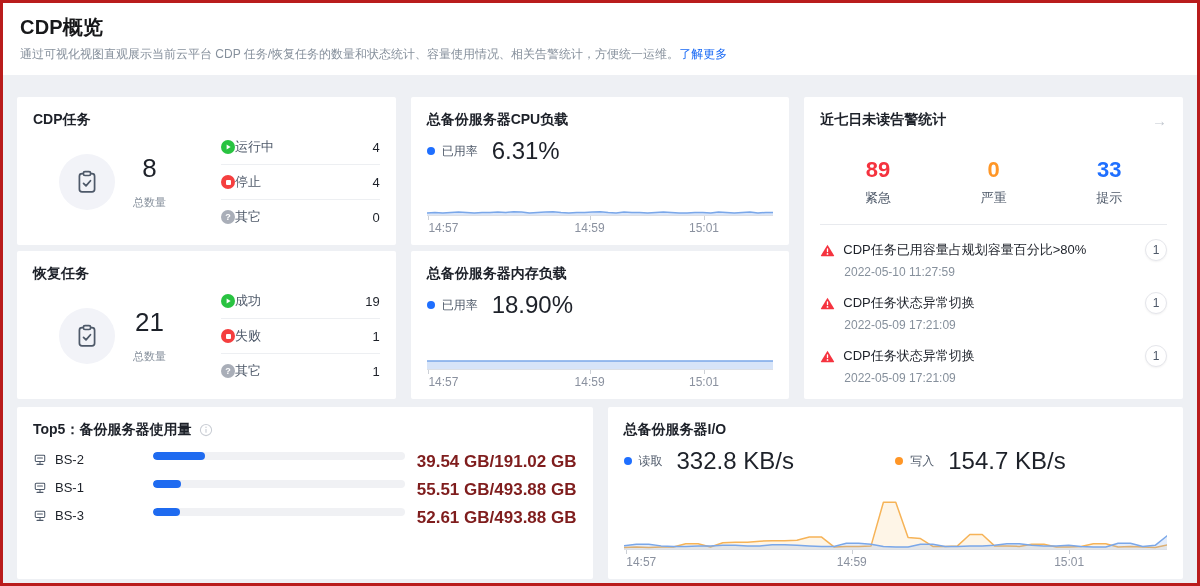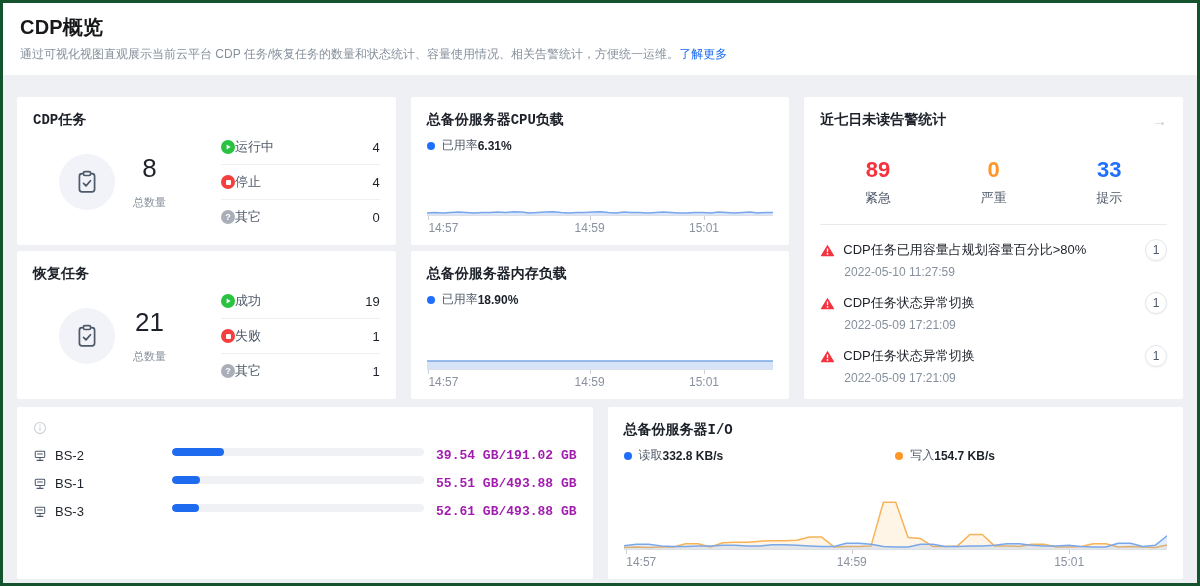--- a/index.html
+++ b/index.html
@@ -1,34 +1,34 @@
 <!DOCTYPE html>
 <html><head>
 <meta charset="utf-8">
 <style>
   * { margin:0; padding:0; box-sizing:border-box; }
   html,body { width:1200px; height:586px; }
   body { font-family:"Liberation Sans","DejaVu Sans",sans-serif; background:#e3e5e8; }
-  .frame { width:1200px; height:586px; border:3px solid #14532d; background:#eef0f4; display:flex; flex-direction:column; overflow:hidden; }
+  .frame { width:1200px; height:586px; border:3px solid #b91c1c; background:#eef0f4; display:flex; flex-direction:column; overflow:hidden; }
 
   
   .page-header { background:#fff; padding:11px 17px 12px; }
   .page-title { font-size:20px; font-weight:700; color:#17181a; letter-spacing:.2px; }
   .page-sub { margin-top:5px; font-size:12px; color:#86909c; }
   .page-sub a { color:#1869f5; text-decoration:none; cursor:pointer; }
 
   
   .main { flex:1; padding:22px 14px 14px; }
   .top-grid { display:grid; grid-template-columns:1fr 1fr 1fr; grid-template-rows:148px 148px; gap:6px 15px; }
   .c1r1{grid-column:1;grid-row:1} .c2r1{grid-column:2;grid-row:1} .c3{grid-column:3;grid-row:1/3}
   .c1r2{grid-column:1;grid-row:2} .c2r2{grid-column:2;grid-row:2}
   .bottom-grid { margin-top:8px; display:grid; grid-template-columns:1fr 1fr; gap:15px; height:172px; }
 
   .card { background:#fff; border-radius:2px; padding:14px 16px 10px; overflow:hidden; display:flex; flex-direction:column; }
-  .card-title { font-size:14px; font-weight:700; color:#1d2129;font-family:Liberation Mono, monospace; }
+  .card-title { font-size:14px; font-weight:700; color:#1d2129; }
   .card-title-row { display:flex; align-items:center; justify-content:space-between; }
   .card-title-row.left { justify-content:flex-start; gap:8px; }
 
   
   .task-body { display:flex; align-items:center; flex:1; padding-left:26px; }
   .task-left { display:flex; align-items:center; gap:18px; min-width:140px; }
   .task-icon-circle { width:56px; height:56px; border-radius:50%; background:#f2f3f8; display:flex; align-items:center; justify-content:center; }
   .task-total { text-align:center; }
   .task-total-num { font-size:26px; font-weight:500; color:#1d2129; line-height:1.15; }
   .task-total-label { font-size:11px; color:#86909c; margin-top:12px;font-family:Liberation Mono, monospace; }
@@ -44,21 +44,21 @@
   .st-sq { width:5px; height:5px; background:#fff; border-radius:1px; }
   .st-q { color:#fff; font-size:9px; font-weight:700; line-height:1; }
 
   
   .legend-row { display:flex; align-items:center; margin-top:8px; }
   .legend-group { display:flex; align-items:center; flex:0 0 50%; }
   .dot { width:8px; height:8px; border-radius:50%; flex:none; }
   .dot-blue { background:#1f6fff; }
   .dot-orange { background:#ff9626; }
   .legend-label { font-size:12px; color:#4e5969; margin-left:7px;text-align:center; }
-  .legend-value { font-size:12px; font-weight:700; color:#1d2129; }
+  .legend-value { font-size:24px; font-weight:400; color:#1d2129; margin-left:14px; }
   .chart { margin-top:auto; }
   .chart-plot { height:42px; position:relative; }
   .io-card .chart-plot { height:52px; }
   .chart-axis { position:relative; height:20px; border-top:1px solid #dde0e6; }
   .tick-mark { position:absolute; top:0; width:1px; height:4px; background:#ccd0d6; }
   .tick-label { position:absolute; top:5px; font-size:12px; color:#8a919f; white-space:nowrap; }
 
   
   .alerts-card { padding-bottom:14px; }
   .arrow-icon { color:#c2c7cf; font-size:15px; cursor:pointer; line-height:1; }
@@ -74,21 +74,21 @@
   .alert-item-title { flex:1; font-size:13px; color:#1d2129; white-space:nowrap; overflow:hidden; text-overflow:ellipsis; }
   .badge { flex:none; width:22px; height:22px; border-radius:50%; border:1px solid #e5e6eb; background:#fff; box-shadow:0 1px 2px rgba(0,0,0,.05); display:flex; align-items:center; justify-content:center; font-size:12px; color:#4e5969; }
   .alert-item-time { font-size:12px; color:#86909c; margin:4px 0 0 24px; }
 
   
   .t5-list { list-style:none; margin-top:13px; }
   .t5-row { display:flex; align-items:flex-start; height:28px; }
   .t5-name { display:flex; align-items:center; gap:8px; width:162px; font-size:13px; color:#1d2129; }
   .t5-track { width:252px; height:8px; border-radius:4px; background:#f0f1f4; overflow:hidden; flex:none; }
   .t5-fill { display:block; height:100%; border-radius:4px; background:#1f6bf0; }
-  .t5-text { margin-left:12px; font-size:13px; font-weight:600; color:#a21caf; white-space:nowrap;font-family:Liberation Mono, monospace; }
+  .t5-text { margin-left:12px; font-size:17px; font-weight:600; color:#7f1d1d; white-space:nowrap; }
 
   svg { display:block; }
 </style>
 </head>
 <body>
 
 <div class="frame">
 
   <header class="page-header">
     <h1 class="page-title">CDP概览</h1>
@@ -313,20 +313,21 @@
             </div>
         </div>
       </section>
 
     </div>
 
     <div class="bottom-grid">
 
       <section class="card">
         <div class="card-title-row left">
+          <h2 class="card-title">Top5：备份服务器使用量</h2>
           <span class="info-icon">
               <svg width="14" height="14" viewBox="0 0 16 16" fill="none">
                 <circle cx="8" cy="8" r="6.4" stroke="#c9cdd4" stroke-width="1.2"></circle>
                 <rect x="7.35" y="6.9" width="1.3" height="4.2" rx="0.6" fill="#c9cdd4"></rect>
                 <circle cx="8" cy="4.9" r="0.85" fill="#c9cdd4"></circle>
               </svg>
             </span>
         </div>
         <ul class="t5-list">
           <li class="t5-row">

